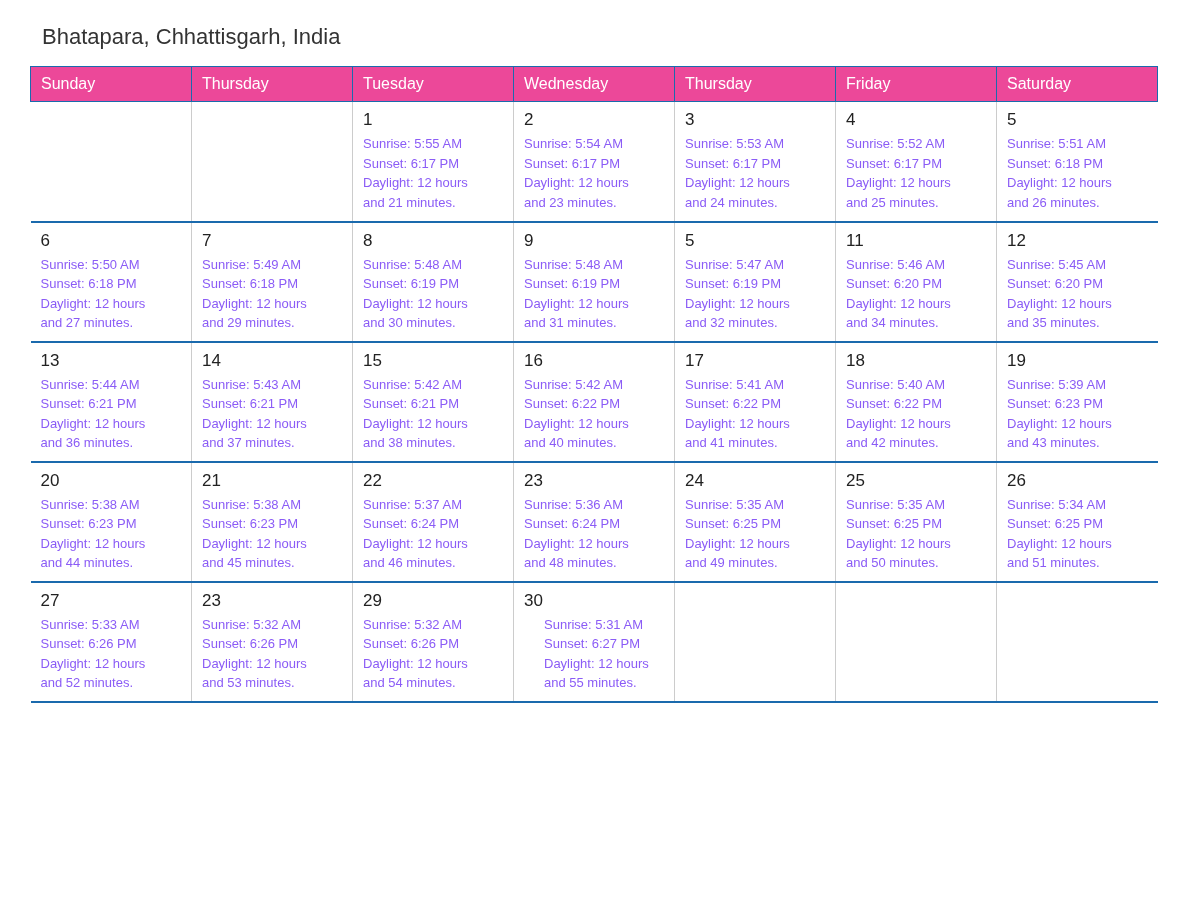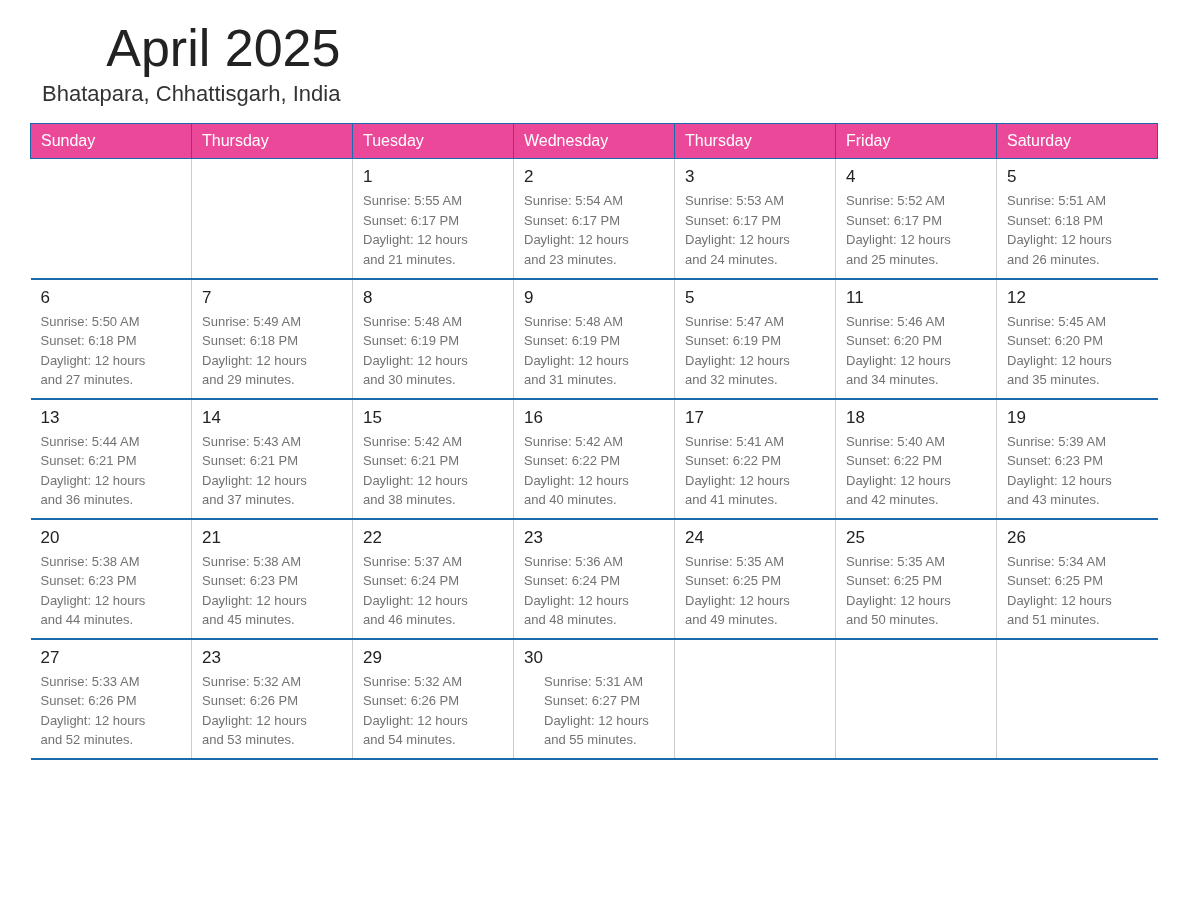--- a/index.html
+++ b/index.html
@@ -85,31 +85,30 @@
     tbody td:last-child { border-right: none; }
     .day-num {
       font-size: 17px;
       color: #222;
       font-weight: normal;
       display: block;
       margin-bottom: 4px;
     }
     .day-info {
       font-size: 13px;
-      color: #737373;
+      color: #8b5cf6;
       line-height: 1.5;
     }
     .empty { background: #fff; }
   </style>
 </head>
 <body>
 
 <div class="header">
   <div class="title-block">
-    <div class="title-month">April 2025</div>
     <div class="title-location">Bhatapara, Chhattisgarh, India</div>
   </div>
 </div>
 
 <table>
   <thead>
     <tr>
     <th>Sunday</th>
         <th>Thursday</th>
         <th>Tuesday</th>

